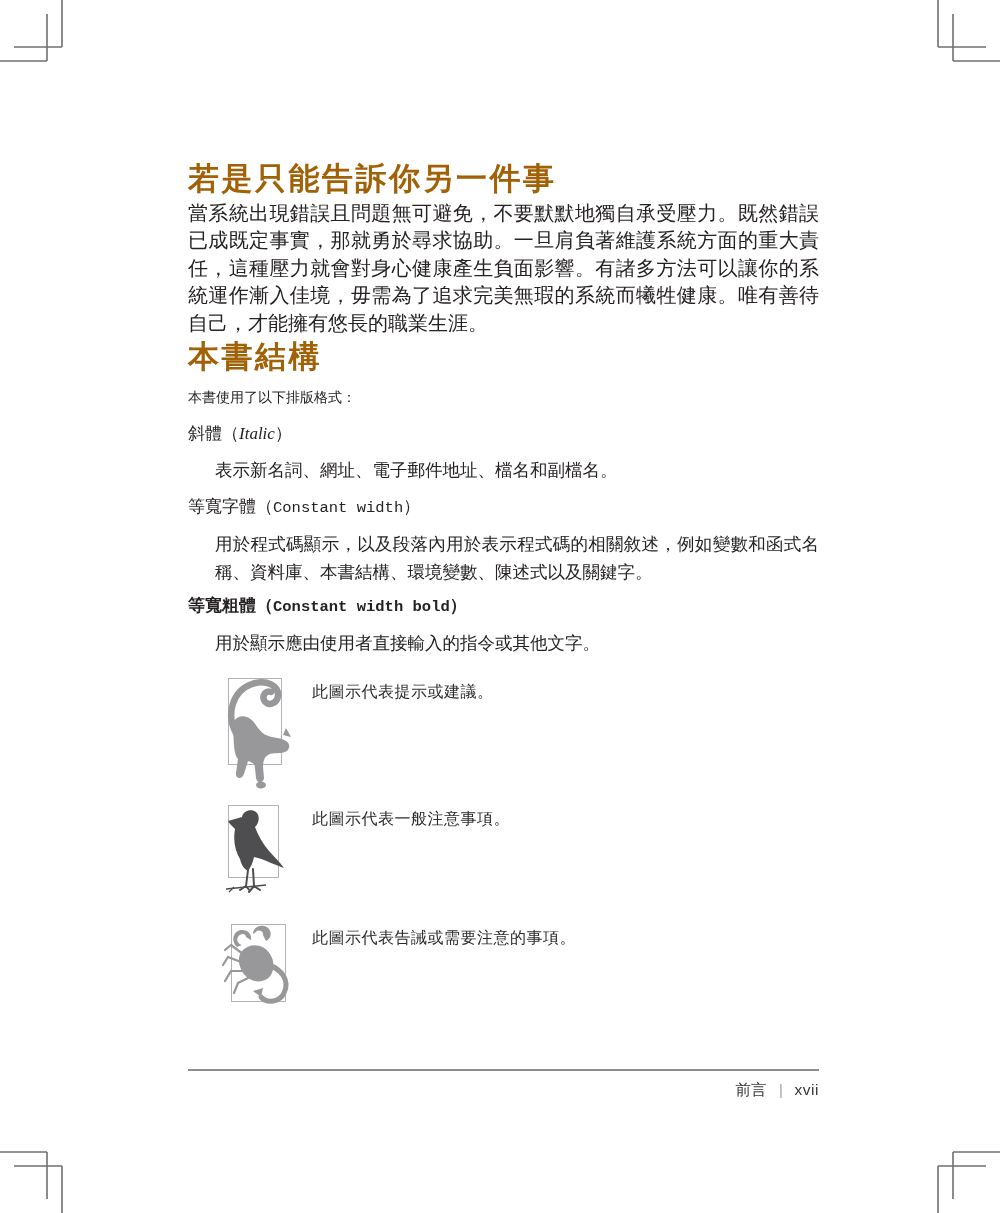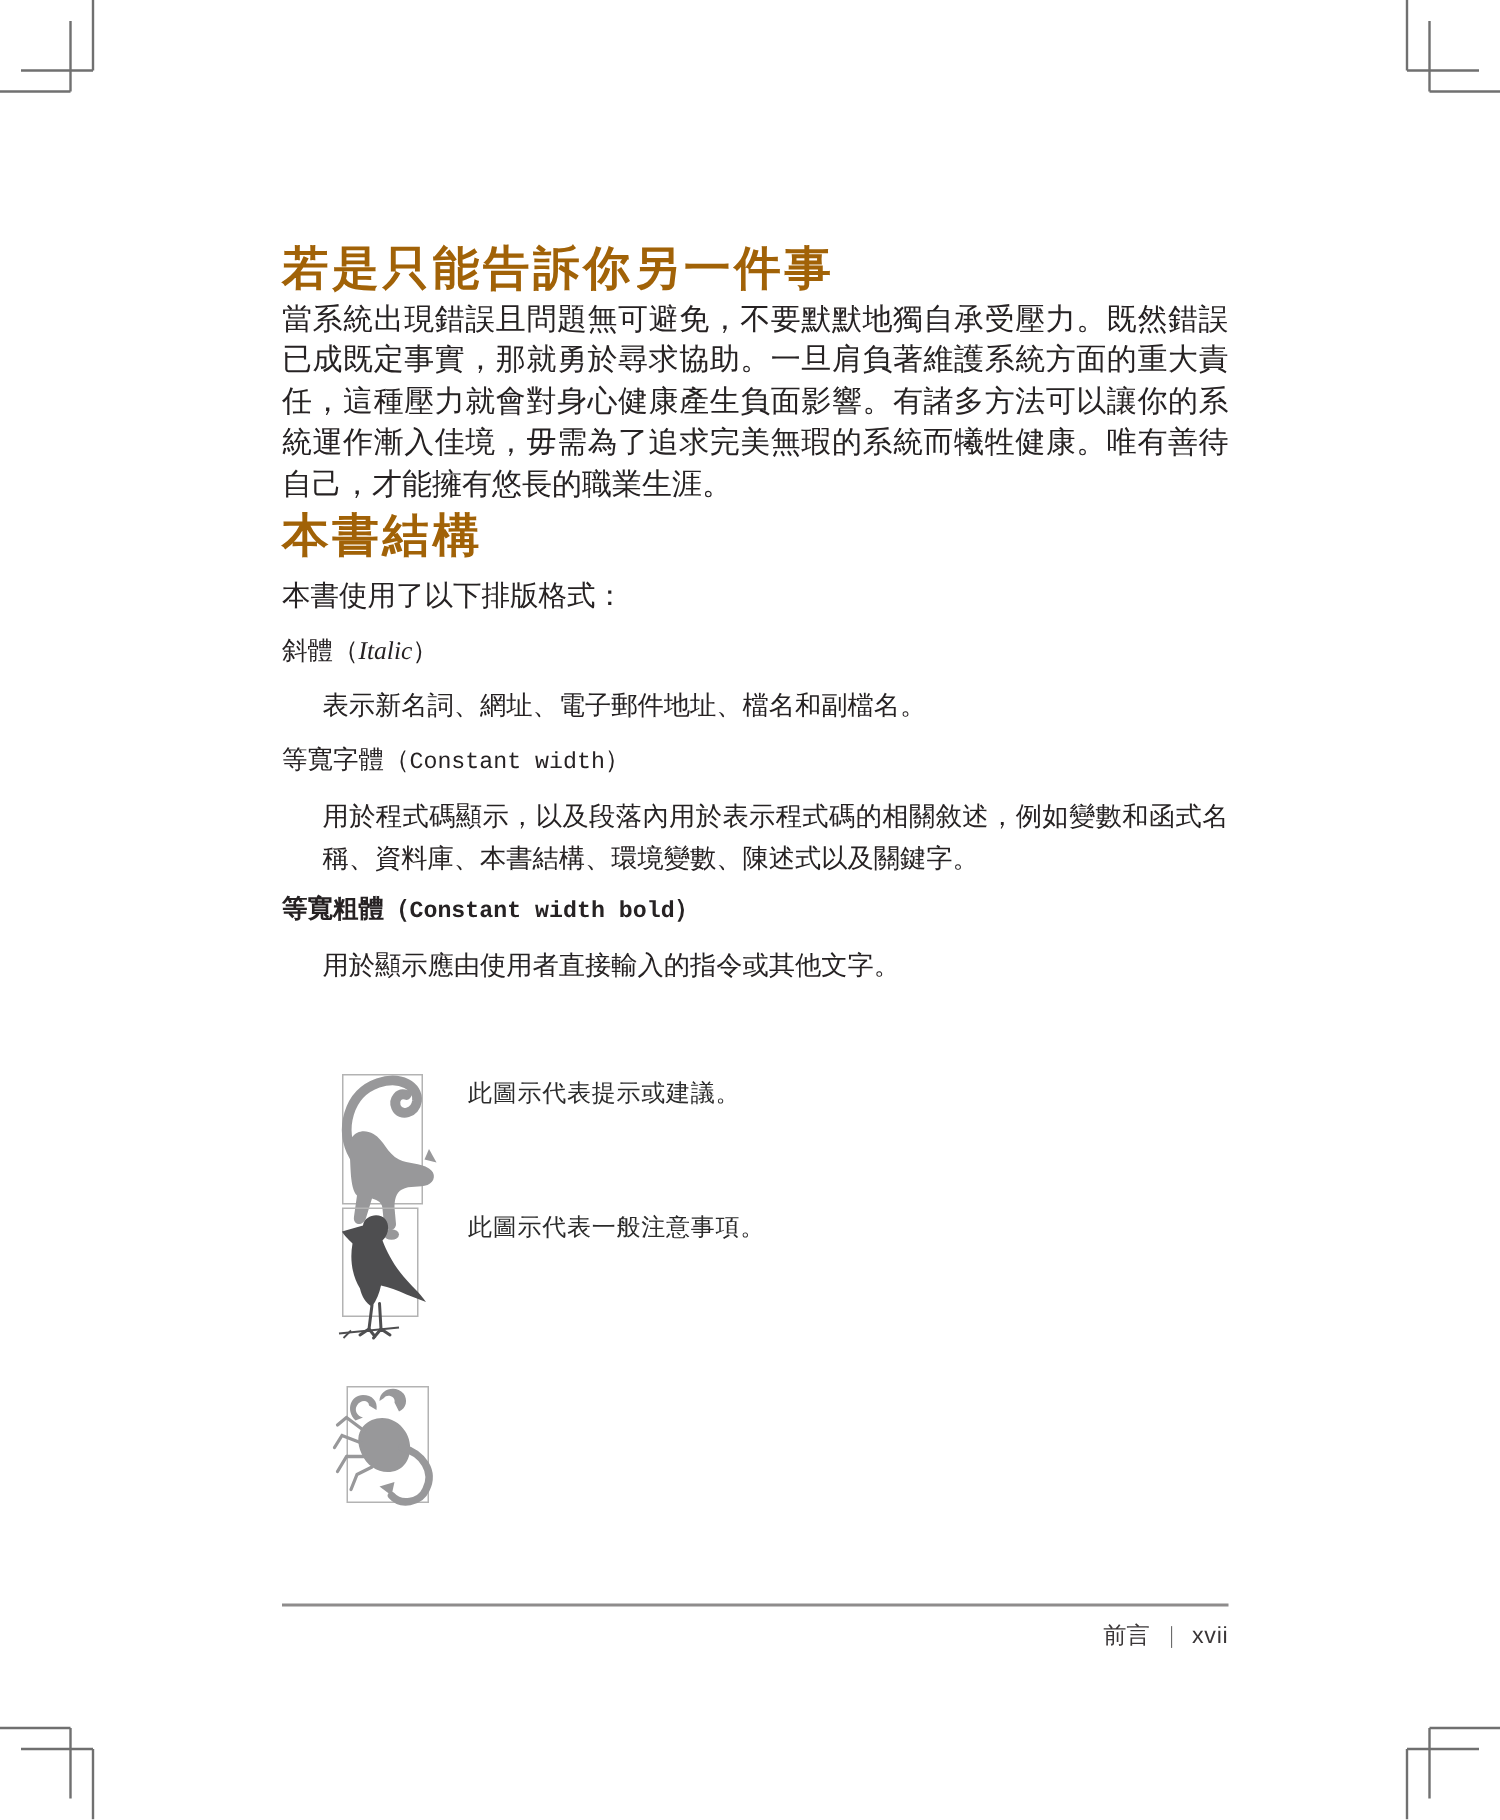--- a/index.html
+++ b/index.html
@@ -14,40 +14,40 @@
     letter-spacing:2.5px; color:#a16207;
   }
   .h1a { top:160px; }
   .h1b { top:338px; }
 
   .body-para {
     top:200px; font-size:20px; line-height:27.4px;
     text-align:justify; text-justify:inter-ideograph; color:#262223;
   }
 
-  .intro { top:384px; font-size:19px; line-height:27px; }
+  .intro { top:384px; font-size:14px; line-height:27px; }
 
   .term { font-size:17px; line-height:26px; color:#262223; }
   .term .latin-italic { font-style:italic; font-family:"Liberation Serif","DejaVu Serif",serif; font-size:17px; }
   .term .latin-mono { font-family:Liberation Mono, monospace; font-size:15.5px; }
   .term.bold, .term.bold .latin-mono { font-weight:bold; }
   .t1 { top:421px; }
   .t2 { top:494px; }
   .t3 { top:593px; }
 
   .desc {
     font-size:17.5px; line-height:28px; padding-left:27px;
     text-align:justify; text-justify:inter-ideograph;
   }
   .d1 { top:456px; }
   .d2 { top:530px; }
   .d3 { top:629px; }
 
   .note-row { display:flex; align-items:flex-start; }
-  .n1 { top:713px;text-align:right; }
+  .n1 { top:675px;text-align:right; }
   .n2 { top:802px; }
   .n3 { top:921px; }
   .note-icon-cell { margin-left:32px; width:80px; flex:0 0 80px; }
   .note-text {
     margin-left:12px; margin-top:5px;
     font-family:"Liberation Sans","DejaVu Sans",sans-serif;
     font-size:16px; line-height:24px; color:#2b2b2b; letter-spacing:0.5px;
   }
 
   .footer-rule { top:1069px; height:2px; background:#8e8c8c; }
@@ -131,18 +131,19 @@
       <path d="M48 44 C62 48 70 60 64 72 C60 81 47 83 41 76" fill="none" stroke="#98989a" stroke-width="5" stroke-linecap="round"></path>
       <path d="M41 76 L33 70 L43 67 Z" fill="#98989a"></path>
       <g stroke="#98989a" stroke-width="2.2" fill="none" stroke-linecap="round">
         <path d="M23 33 L11 24 M11 24 L5 29"></path>
         <path d="M21 41 L8 36 M8 36 L3 44"></path>
         <path d="M23 50 L11 50 M11 50 L5 60"></path>
         <path d="M28 57 L18 62 M18 62 L14 72"></path>
       </g>
     </svg>
   </div>
+  <p class="note-text">此圖示代表告誡或需要注意的事項。</p>
 </div>
 
 <div class="abs footer-rule"></div>
 <div class="abs footer">
   <span>前言</span><span class="sep">|</span><span class="pageno">xvii</span>
 </div>
 
 </body></html>

